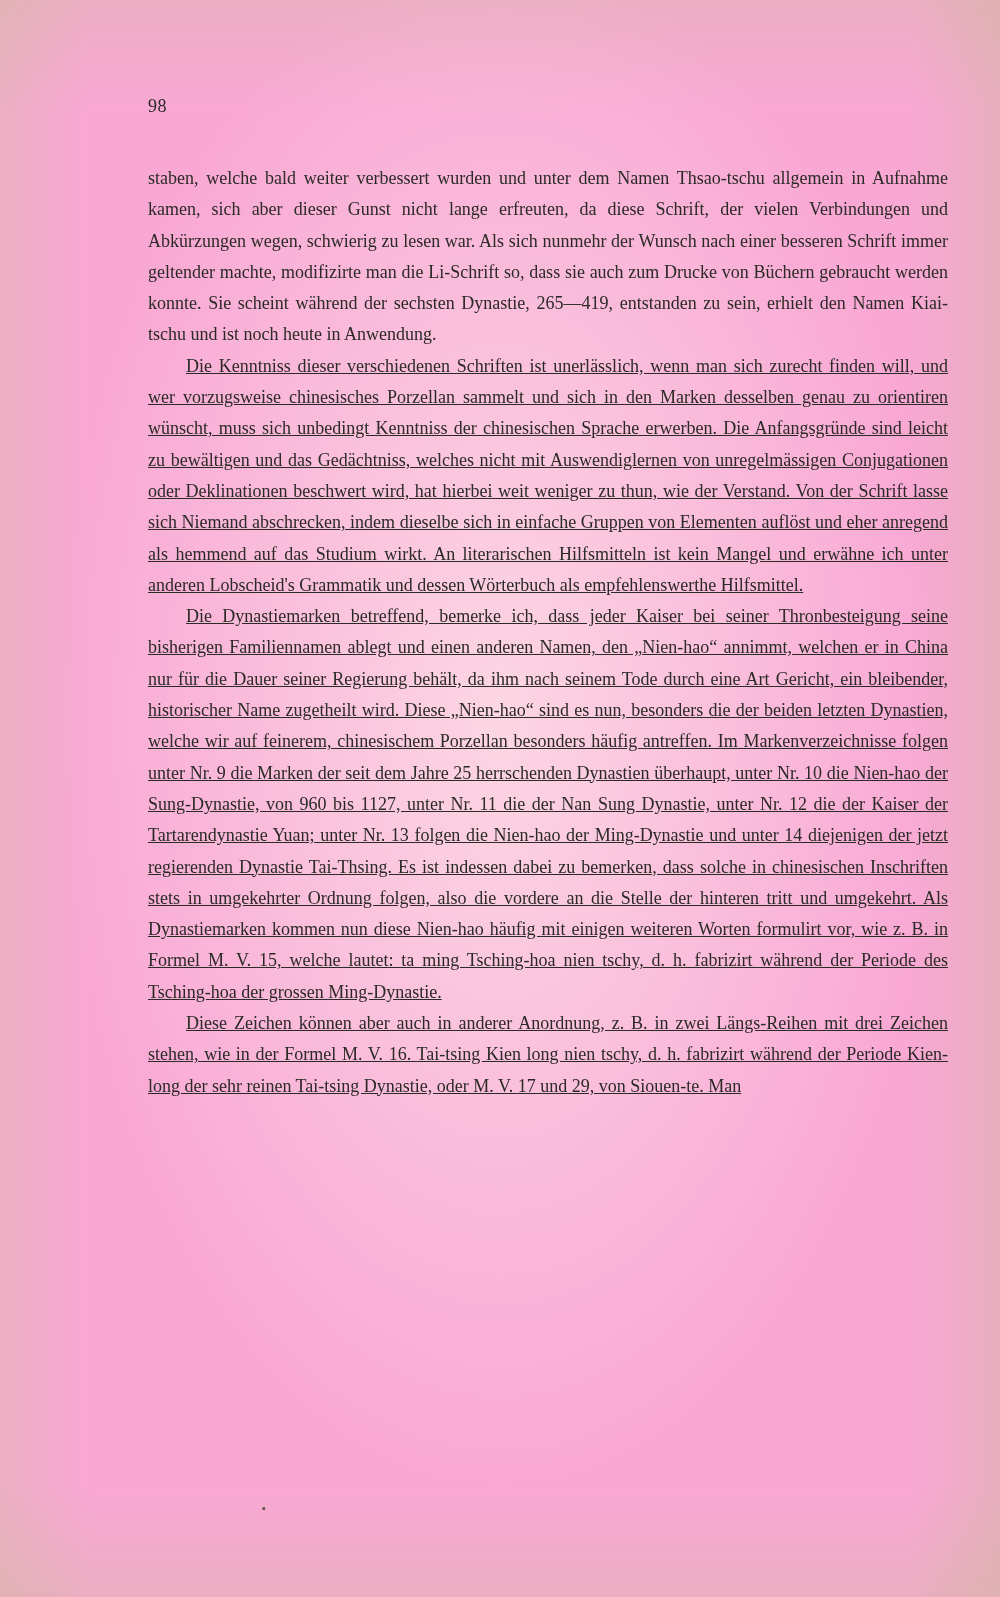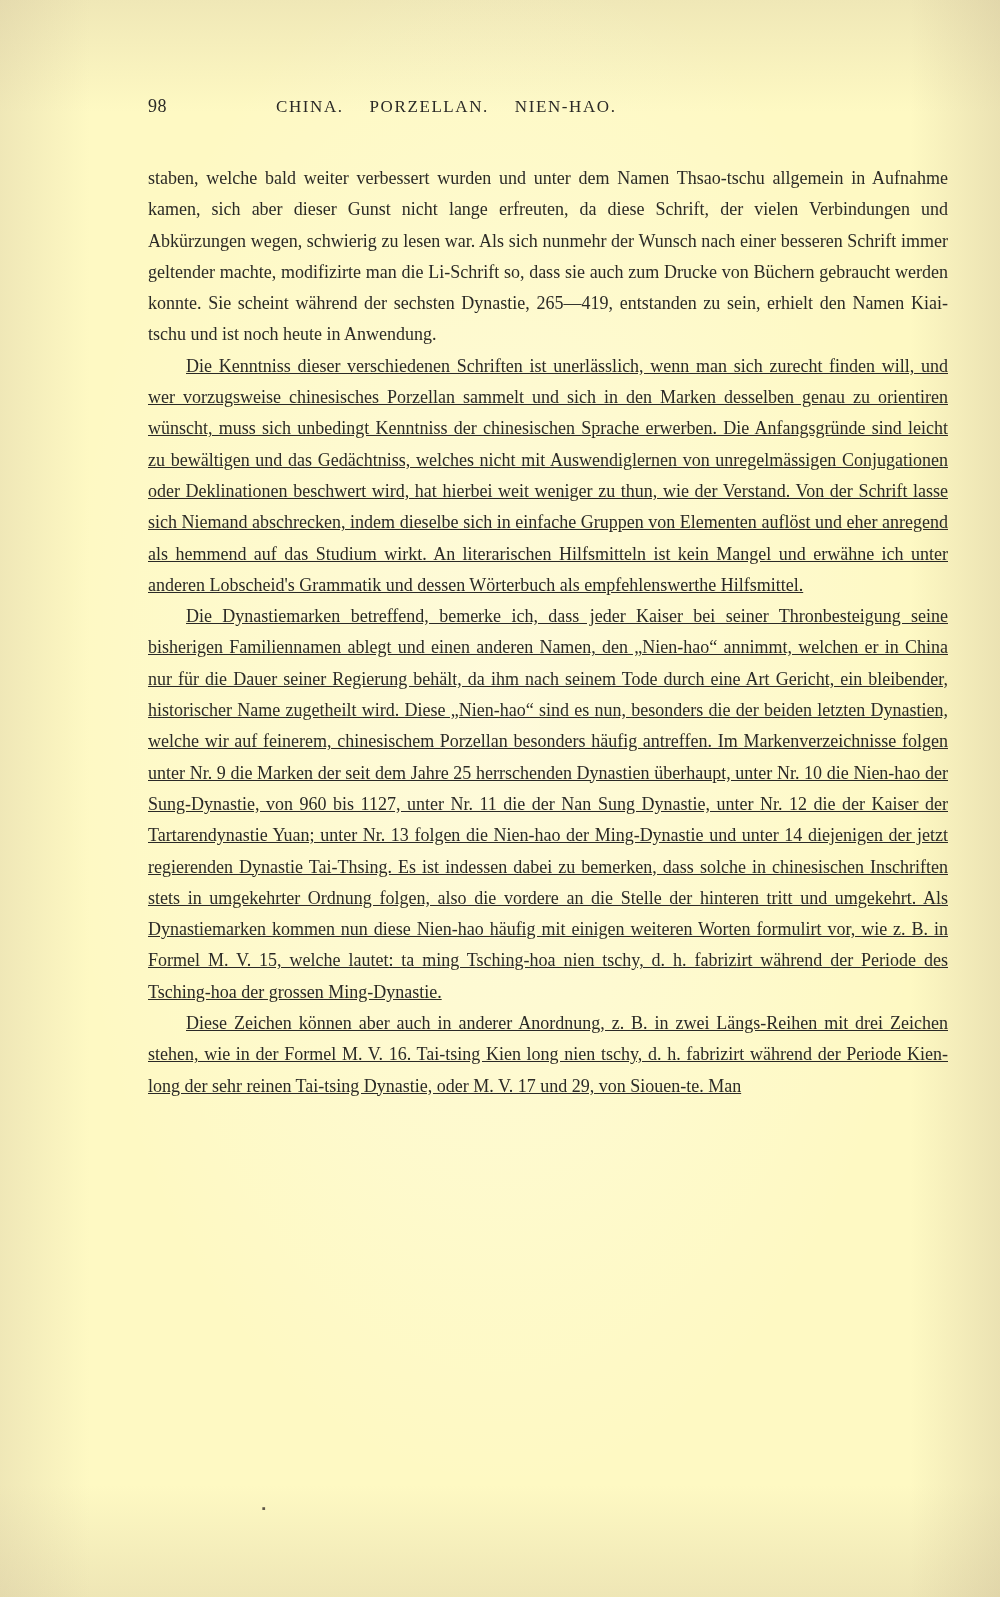--- a/index.html
+++ b/index.html
@@ -4,21 +4,21 @@
 <style>
   html, body {
     margin: 0;
     padding: 0;
     background: #e8e0cc;
   }
   .page {
     position: relative;
     width: 1000px;
     height: 1597px;
-    background: #fef9c3;
+    background: #f9a8d4;
     overflow: hidden;
     font-family: "Liberation Serif", serif;
     color: #2b2a26;
   }
   
   .paper-tone {
     position: absolute;
     inset: 0;
     background:
       radial-gradient(ellipse at 50% 45%, rgba(255,252,240,0.55) 0%, rgba(238,228,202,0.0) 62%),
@@ -73,25 +73,20 @@
 </head>
 <body>
 
 <div class="page">
   <div class="paper-tone"></div>
 
   <div class="content">
 
     <div class="running-head">
       <div class="folio">98</div>
-      <div class="head-title">
-        <span class="word">CHINA.</span>
-        <span class="word">PORZELLAN.</span>
-        <span class="word">NIEN-HAO.</span>
-      </div>
     </div>
 
     <div class="body-text">
       <p>staben, welche bald weiter verbessert wurden und unter dem Namen Thsao-tschu allgemein in Aufnahme kamen, sich aber dieser Gunst nicht lange erfreuten, da diese Schrift, der vielen Verbindungen und Abkürzungen wegen, schwierig zu lesen war. Als sich nunmehr der Wunsch nach einer besseren Schrift immer geltender machte, modifizirte man die Li-Schrift so, dass sie auch zum Drucke von Büchern gebraucht werden konnte. Sie scheint während der sechsten Dynastie, 265—419, entstanden zu sein, erhielt den Namen Kiai-tschu und ist noch heute in Anwendung.</p>
       <p class="indent">Die Kenntniss dieser verschiedenen Schriften ist unerlässlich, wenn man sich zurecht finden will, und wer vorzugsweise chinesisches Porzellan sammelt und sich in den Marken desselben genau zu orientiren wünscht, muss sich unbedingt Kenntniss der chinesischen Sprache erwerben. Die Anfangsgründe sind leicht zu bewältigen und das Gedächtniss, welches nicht mit Auswendiglernen von unregelmässigen Conjugationen oder Deklinationen beschwert wird, hat hierbei weit weniger zu thun, wie der Verstand. Von der Schrift lasse sich Niemand abschrecken, indem dieselbe sich in einfache Gruppen von Elementen auflöst und eher anregend als hemmend auf das Studium wirkt. An literarischen Hilfsmitteln ist kein Mangel und erwähne ich unter anderen Lobscheid's Grammatik und dessen Wörterbuch als empfehlenswerthe Hilfsmittel.</p>
       <p class="indent">Die Dynastiemarken betreffend, bemerke ich, dass jeder Kaiser bei seiner Thronbesteigung seine bisherigen Familiennamen ablegt und einen anderen Namen, den „Nien-hao“ annimmt, welchen er in China nur für die Dauer seiner Regierung behält, da ihm nach seinem Tode durch eine Art Gericht, ein bleibender, historischer Name zugetheilt wird. Diese „Nien-hao“ sind es nun, besonders die der beiden letzten Dynastien, welche wir auf feinerem, chinesischem Porzellan besonders häufig antreffen. Im Markenverzeichnisse folgen unter Nr. 9 die Marken der seit dem Jahre 25 herrschenden Dynastien überhaupt, unter Nr. 10 die Nien-hao der Sung-Dynastie, von 960 bis 1127, unter Nr. 11 die der Nan Sung Dynastie, unter Nr. 12 die der Kaiser der Tartarendynastie Yuan; unter Nr. 13 folgen die Nien-hao der Ming-Dynastie und unter 14 diejenigen der jetzt regierenden Dynastie Tai-Thsing. Es ist indessen dabei zu bemerken, dass solche in chinesischen Inschriften stets in umgekehrter Ordnung folgen, also die vordere an die Stelle der hinteren tritt und umgekehrt. Als Dynastiemarken kommen nun diese Nien-hao häufig mit einigen weiteren Worten formulirt vor, wie z. B. in Formel M. V. 15, welche lautet: ta ming Tsching-hoa nien tschy, d. h. fabrizirt während der Periode des Tsching-hoa der grossen Ming-Dynastie.</p>
       <p class="indent">Diese Zeichen können aber auch in anderer Anordnung, z. B. in zwei Längs-Reihen mit drei Zeichen stehen, wie in der Formel M. V. 16. Tai-tsing Kien long nien tschy, d. h. fabrizirt während der Periode Kien-long der sehr reinen Tai-tsing Dynastie, oder M. V. 17 und 29, von Siouen-te. Man</p>
     </div>
 
   </div>

